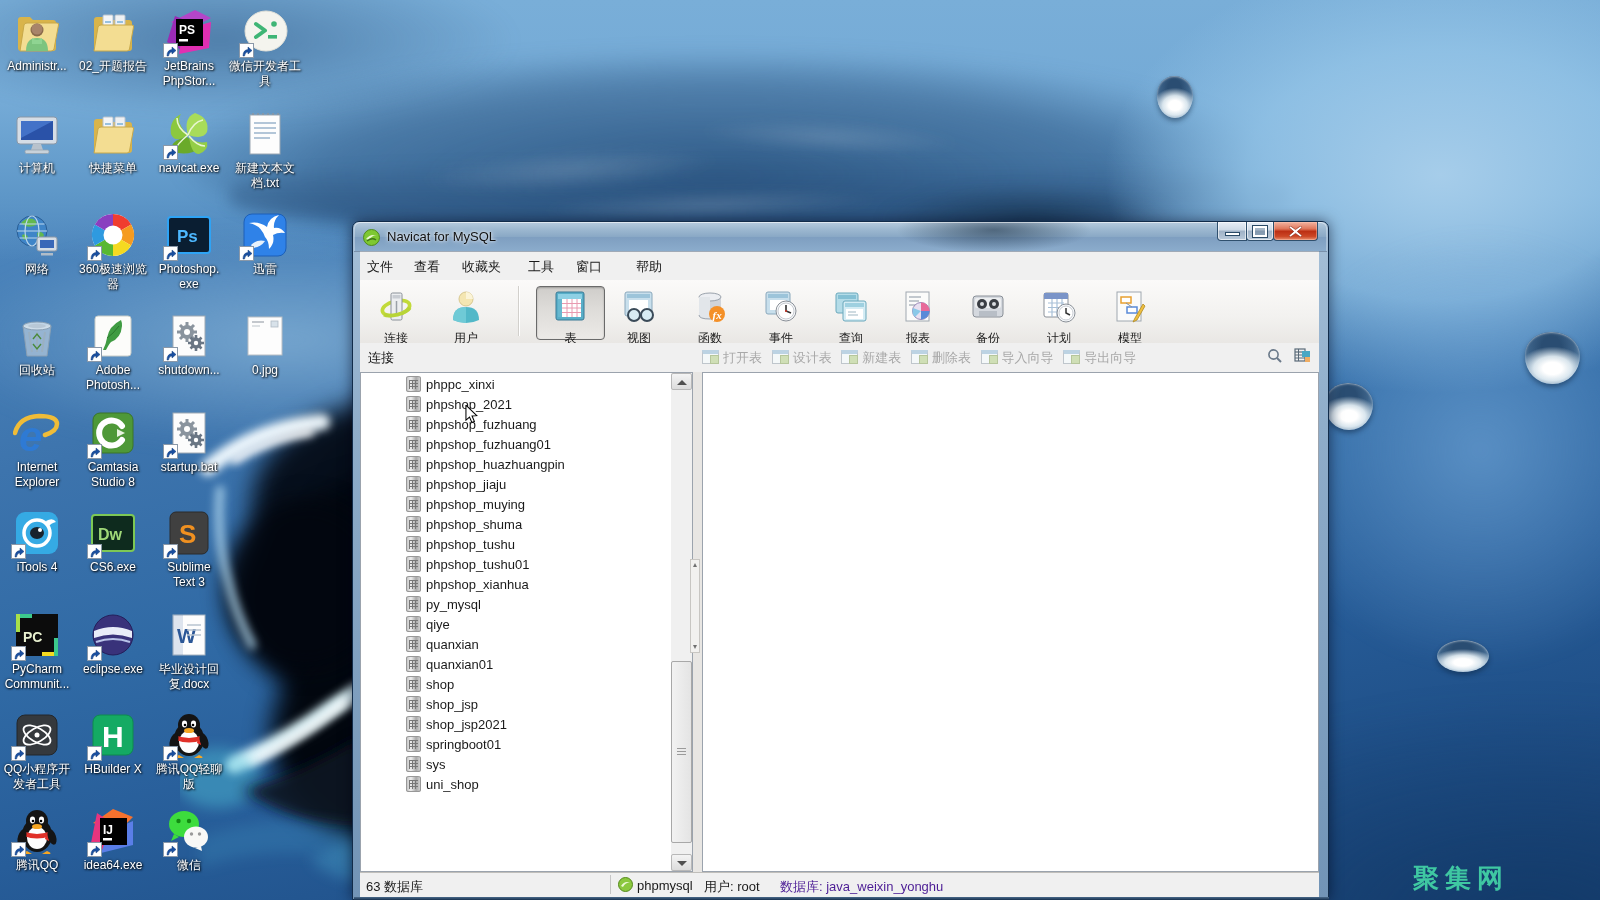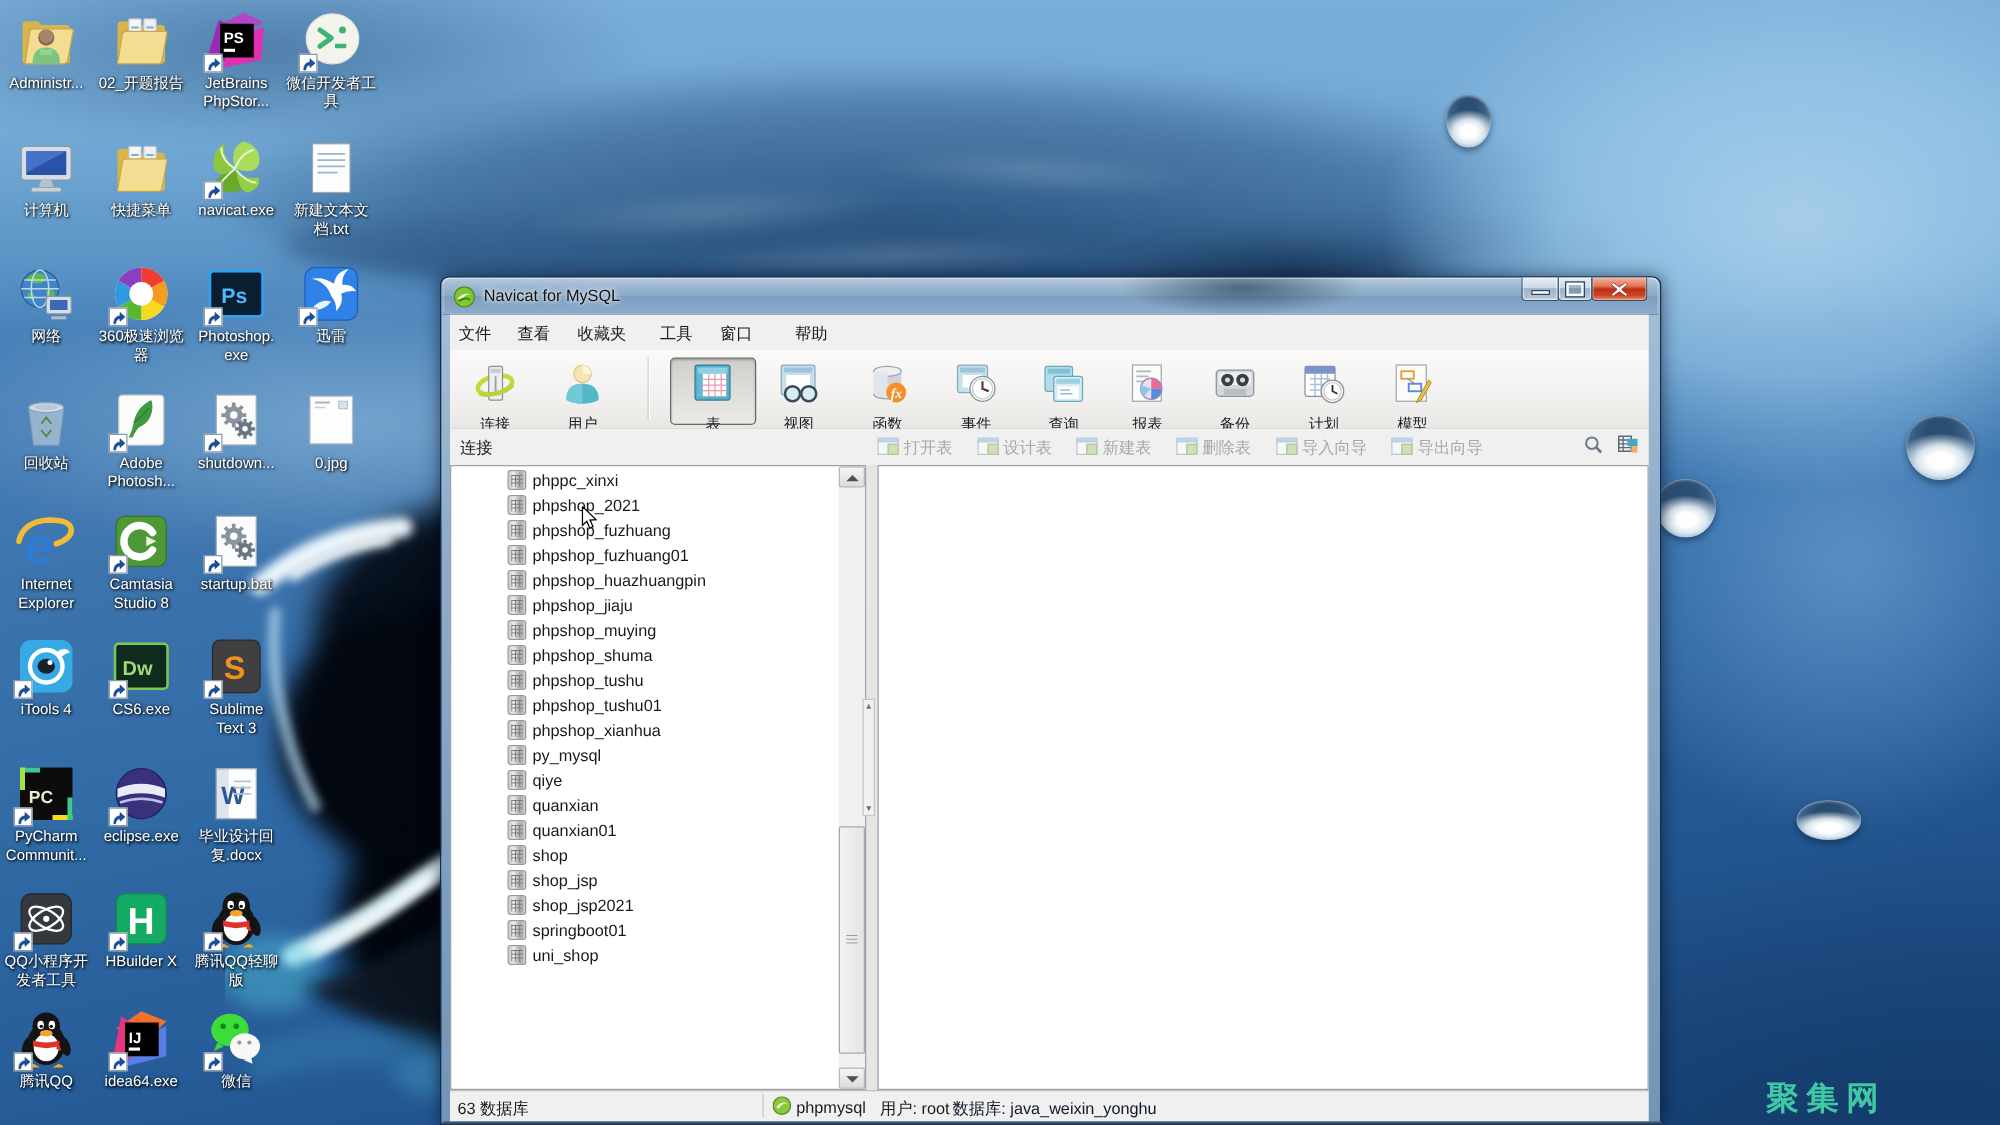--- a/index.html
+++ b/index.html
@@ -79,21 +79,21 @@
  background:linear-gradient(180deg,#fbfaf9 0%,#f2f1ef 60%,#e9e7e4 100%);border-bottom:1px solid #c9c7c3;}
 .tbtn{position:absolute;top:4px;width:60px;height:56px;text-align:center;}
 .tbtn.sel{left:176px;width:69px;border:1px solid #6a6a6a;border-radius:4px;box-sizing:border-box;top:6px;height:54px;
  background:linear-gradient(180deg,#cfcdca 0%,#dddbd8 40%,#eceae7 100%);box-shadow:inset 0 1px 2px rgba(0,0,0,0.25);}
 .tico{display:inline-block;width:34px;height:34px;margin-top:6px;}
 .sel .tico{margin-top:3px;}
 .tlbl{font-size:12px;color:#1a1a1a;margin-top:2px;}
 .tsep{position:absolute;top:6px;width:1px;height:50px;background:#d2d0cc;box-shadow:1px 0 0 #fff;}
 #phead{left:7px;top:121px;width:959px;height:29px;background:#f0f0f0;font-size:13px;border-bottom:1px solid #b8b6b2;}
 #ptools{left:338px;top:0;width:570px;height:29px;}
-.pt{position:relative;display:inline-block;margin-left:16px;color:#a8a8a8;font-size:13px;line-height:29px;}
+.pt{position:relative;display:inline-block;margin-left:6px;color:#a8a8a8;font-size:13px;line-height:29px;}
 .pt:first-child{margin-left:4px;}
 .pti{position:relative;display:inline-block;width:17px;height:14px;margin-right:4px;vertical-align:-2px;
  background:#f6fafc;border:1px solid #b4bcc4;border-top:4px solid #b0cce0;box-sizing:border-box;opacity:0.8;}
 .pti:after{content:"";position:absolute;right:-1px;bottom:-1px;width:7px;height:7px;background:#c8dca8;border:1px solid #a8bc88;}
 #leftpanel{left:7px;top:150px;width:333px;height:500px;background:#fff;border:1px solid #9ba3ad;box-sizing:border-box;}
 #tree{position:absolute;left:1px;top:1px;width:310px;}
 .trow{position:relative;height:20px;}
 .trow .dbi{position:absolute;left:44px;top:2px;width:15px;height:16px;}
 .trow .tx{position:absolute;left:64px;top:3px;font-size:13px;color:#1a1a1a;white-space:nowrap;}
 .dbi .cyl{position:absolute;left:0;top:0;width:15px;height:16px;border-radius:3px/2px;
@@ -866,20 +866,27 @@
               <span class="cyl"></span>
               <span class="grid"></span>
             </span>
             <span class="tx">springboot01</span>
           </div>
         <div class="trow">
             <span class="dbi">
               <span class="cyl"></span>
               <span class="grid"></span>
             </span>
+            <span class="tx">sys</span>
+          </div>
+        <div class="trow">
+            <span class="dbi">
+              <span class="cyl"></span>
+              <span class="grid"></span>
+            </span>
             <span class="tx">uni_shop</span>
           </div>
       </div>
       <div id="vscroll" class="abs">
         <div class="sbtn abs" style="top:0">
             <div class="arr-up"></div>
           </div>
         <div class="sbtn abs" style="bottom:0">
             <div class="arr-dn"></div>
           </div>
@@ -891,20 +898,20 @@
     <div id="rightpanel" class="abs"></div>
     <div id="statusbar" class="abs">
       <span style="position:absolute;left:6px;top:5px;color:#1a1a1a">63 数据库</span>
       <div class="abs" style="left:250px;top:2px;width:1px;height:19px;background:#c6c6c6"></div>
       <svg class="abs" style="left:258px;top:4px" width="15" height="15" viewBox="0 0 15 15">
           <circle cx="7.5" cy="7.5" r="7" fill="#8bc83e" stroke="#55891c" stroke-width="1"></circle>
           <path d="M3 9 Q7 3 12 6 Q8 5 5 10 Z" fill="#ecf8d4"></path>
         </svg>
       <span style="position:absolute;left:277px;top:5px;color:#1a1a1a">phpmysql</span>
       <span style="position:absolute;left:344px;top:5px;color:#1a1a1a">用户: root</span>
-      <span style="position:absolute;left:402px;top:5px;color:#0f172a">数据库: java_weixin_yonghu</span>
+      <span style="position:absolute;left:420px;top:5px;color:#4c1d95">数据库: java_weixin_yonghu</span>
     </div>
     <div id="winfoot" class="abs"></div>
     <div id="cursor" class="abs"><svg width="16" height="21" viewBox="0 0 17 22">
           <path d="M1 0 L1 16 L4.8 12.7 L7.3 18.5 L10 17.3 L7.5 11.6 L12.5 11.2 Z" fill="#fff" stroke="#000" stroke-width="1.1"></path>
         </svg></div>
   </div>
 </div>
 
 </body></html>

